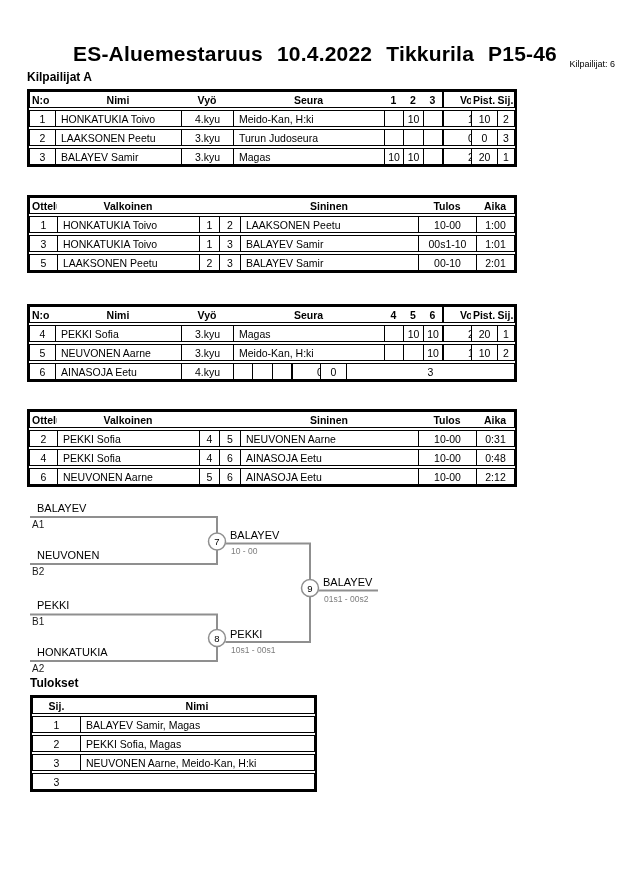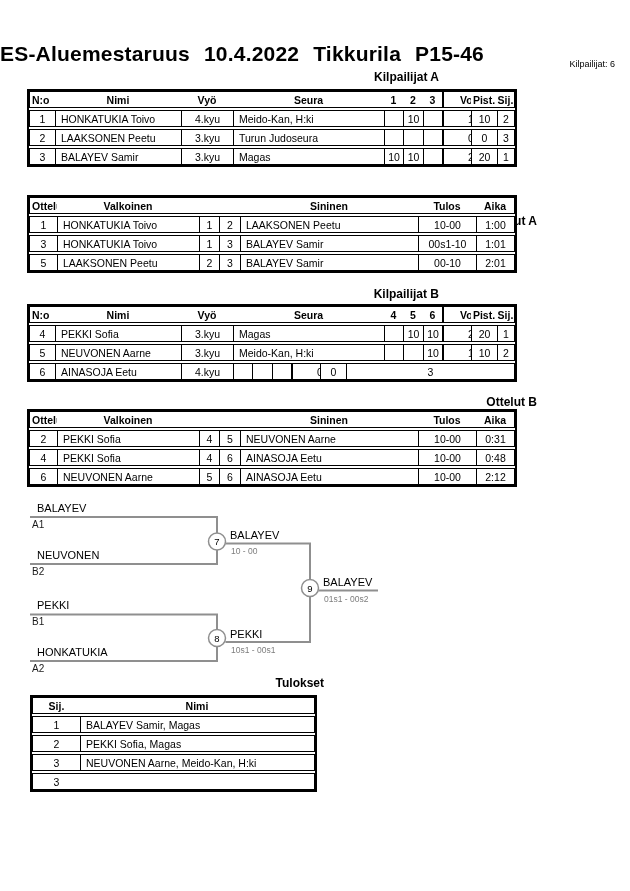--- a/index.html
+++ b/index.html
@@ -3,24 +3,24 @@
 <meta charset="utf-8">
 <style>
   html,body{margin:0;padding:0;background:#fff;}
   #page{
     position:relative;width:630px;height:891px;background:#ffffff;
     font-family:"Liberation Sans","DejaVu Sans",sans-serif;color:#000;
     overflow:hidden;
   }
   .abs{position:absolute;}
   #main-title{
-    top:42px;left:0;width:630px;text-align:left;
+    top:42px;left:0;width:630px;text-align:center;
     font-size:21px;font-weight:bold;word-spacing:8px;letter-spacing:.2px;
   }
-  .section-title{font-size:12px;font-weight:bold;text-align:right;}
+  .section-title{font-size:12px;font-weight:bold;text-align:left;}
   #competitor-count{top:59px;right:15px;font-size:9px;}
   
   .tbl{position:absolute;border:2px solid #000;box-sizing:border-box;background:#fff;}
   .row{display:flex;height:17px;border:1px solid #000;box-sizing:border-box;align-items:stretch;}
   .row + .row{margin-top:2px;}
   .c{
     box-sizing:border-box;border-left:1px solid #000;height:100%;
     display:flex;align-items:center;justify-content:center;
     font-size:10.5px;white-space:nowrap;overflow:hidden;
   }
@@ -144,21 +144,20 @@
       <div class="c o-m">5</div>
       <div class="c o-w l">LAAKSONEN Peetu</div>
       <div class="c o-n1">2</div>
       <div class="c o-n2">3</div>
       <div class="c o-b l">BALAYEV Samir</div>
       <div class="c o-r">00-10</div>
       <div class="c flex1">2:01</div>
     </div>
   </div>
 
-  <div class="abs section-title" style="top:287px;left:27px;width:412px;">Kilpailijat B</div>
 
   <div class="tbl" style="left:27px;top:304px;width:490px;">
     <div class="row hdr">
       <div class="c p-no edge">N:o</div>
       <div class="c p-name">Nimi</div>
       <div class="c p-belt">Vyö</div>
       <div class="c p-club">Seura</div>
       <div class="c p-s1">4</div>
       <div class="c p-s2">5</div>
       <div class="c p-s3">6</div>
@@ -196,21 +195,20 @@
       <div class="c p-belt">4.kyu</div>
       <div class="c p-s1"></div>
       <div class="c p-s2"></div>
       <div class="c p-s3"></div>
       <div class="c p-w thick">0</div>
       <div class="c p-p">0</div>
       <div class="c flex1">3</div>
     </div>
   </div>
 
-  <div class="abs section-title" style="top:395px;left:27px;width:510px;">Ottelut B</div>
 
   <div class="tbl" style="left:27px;top:409px;width:490px;">
     <div class="row hdr">
       <div class="c o-m edge">Ottelu</div>
       <div class="c o-w">Valkoinen</div>
       <div class="c o-n1"></div>
       <div class="c o-n2"></div>
       <div class="c o-b">Sininen</div>
       <div class="c o-r">Tulos</div>
       <div class="c flex1">Aika</div>

